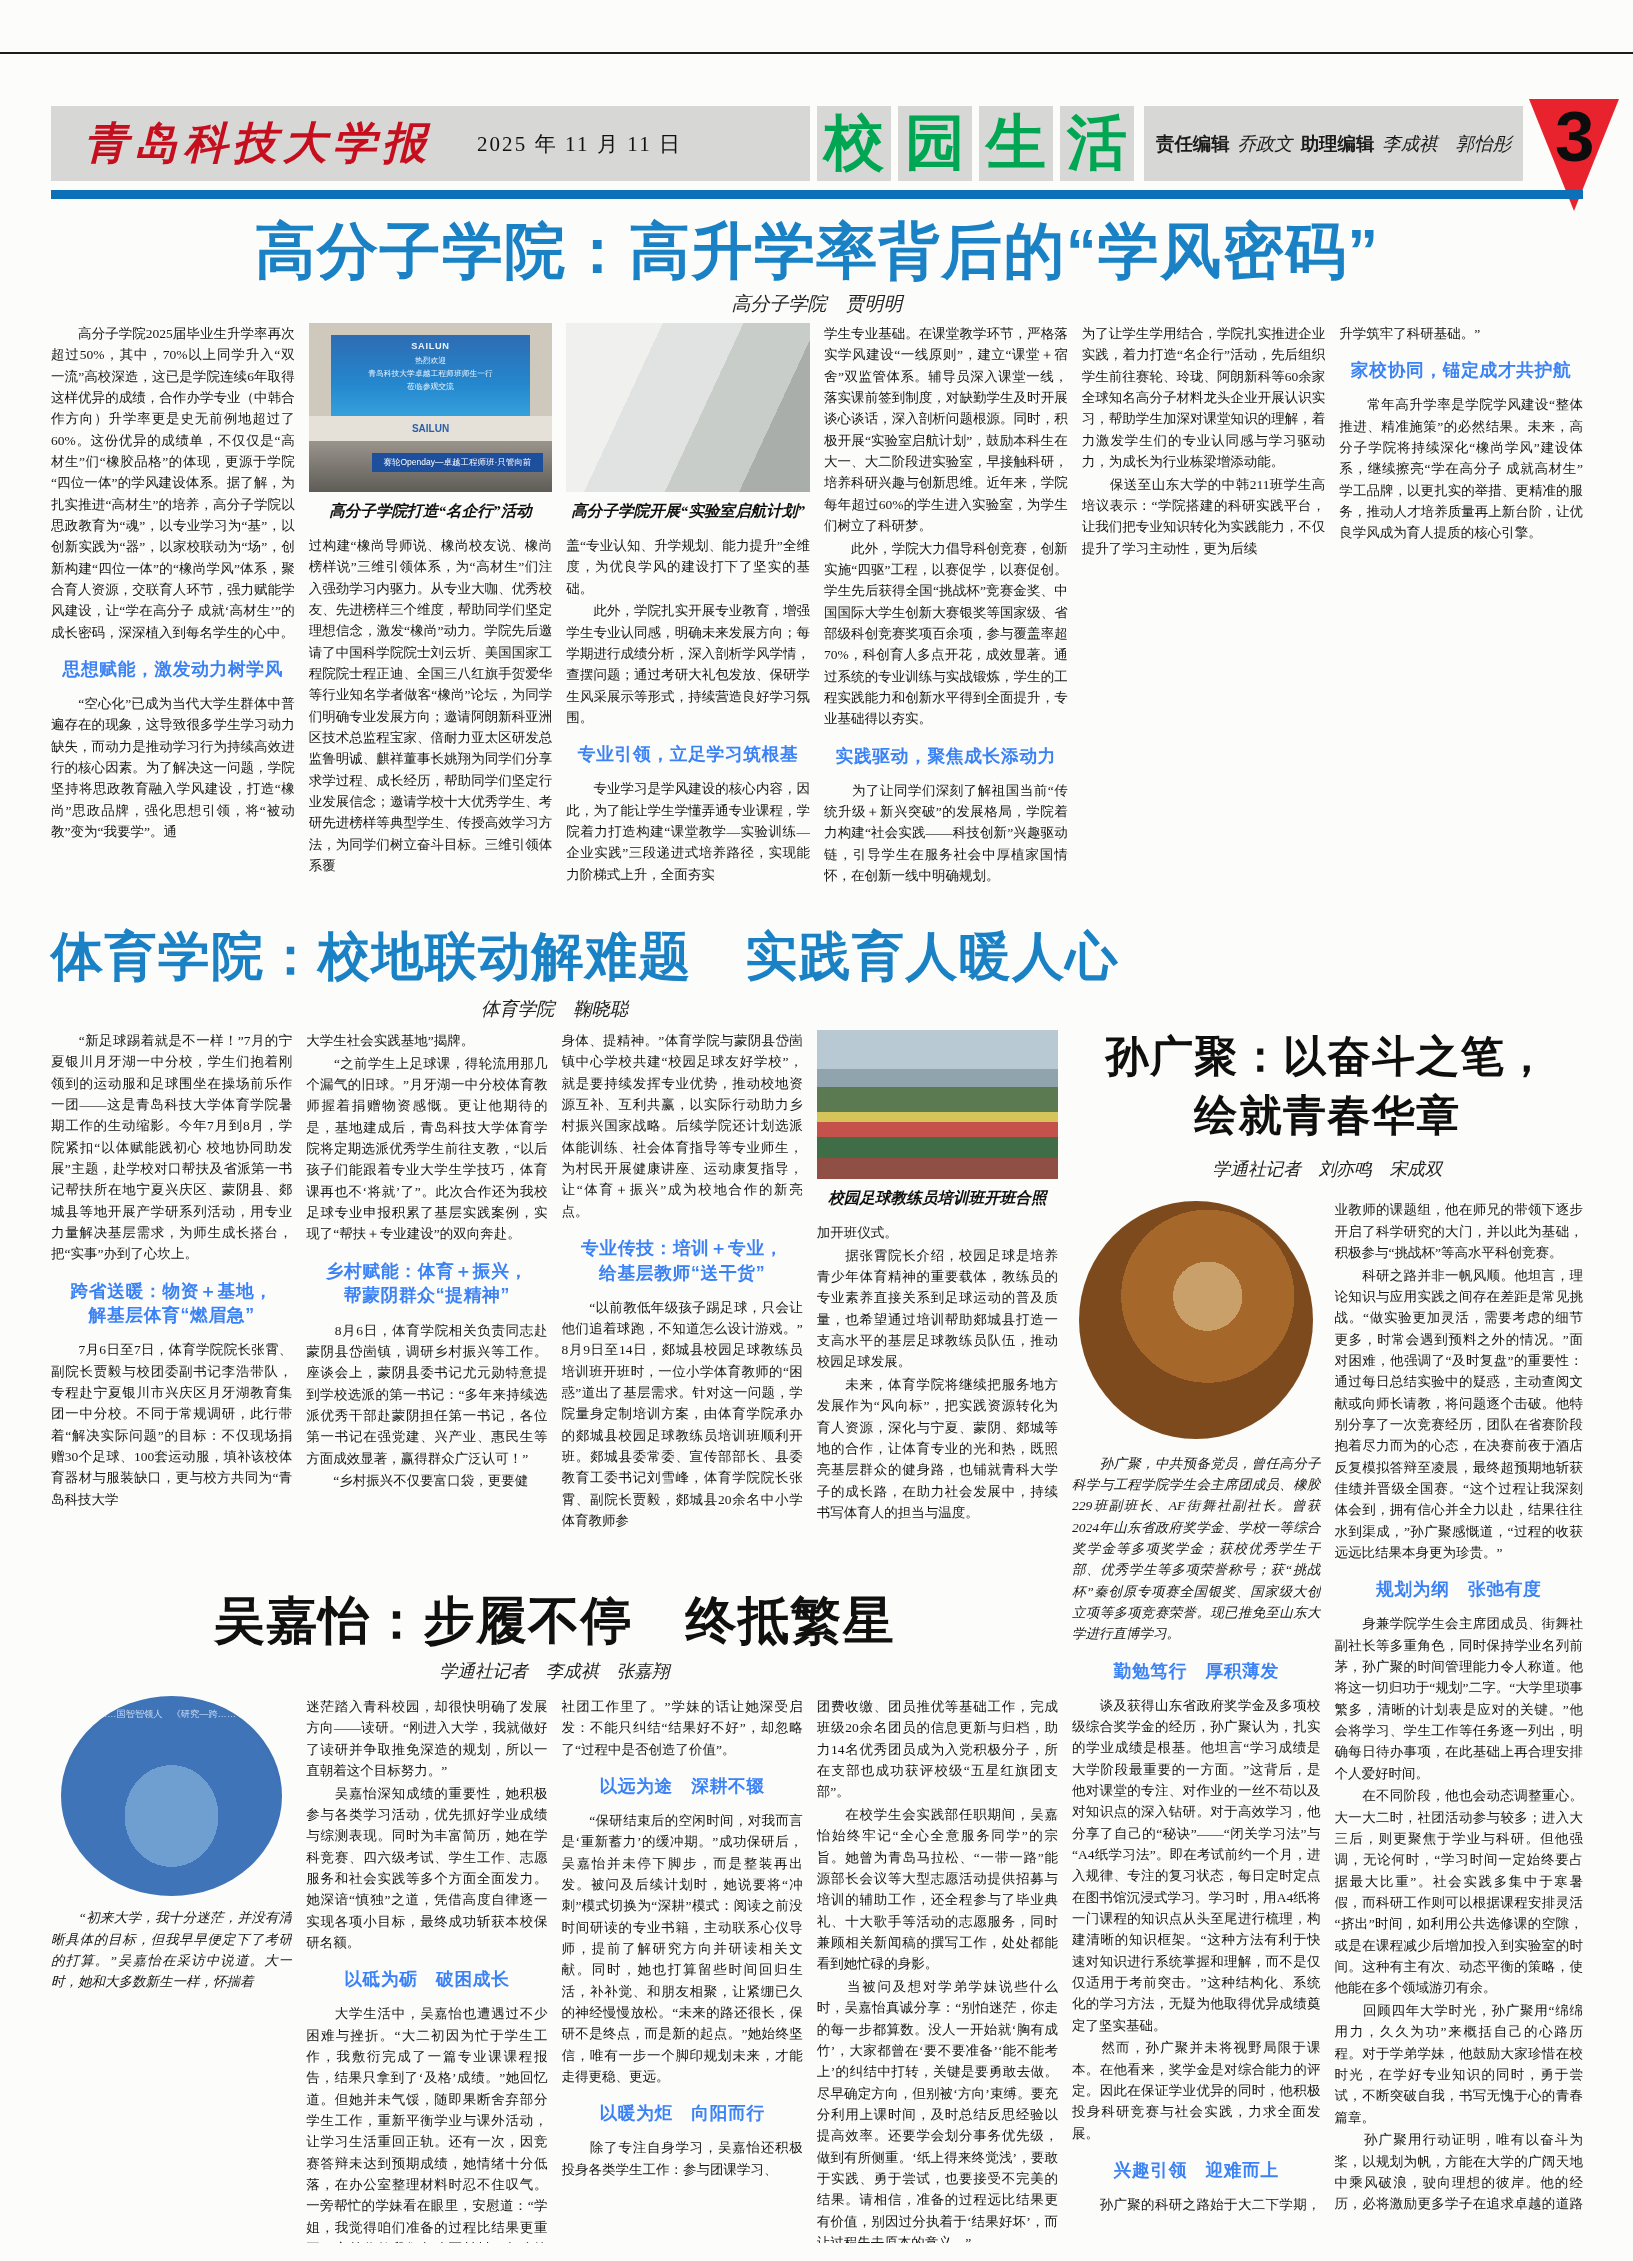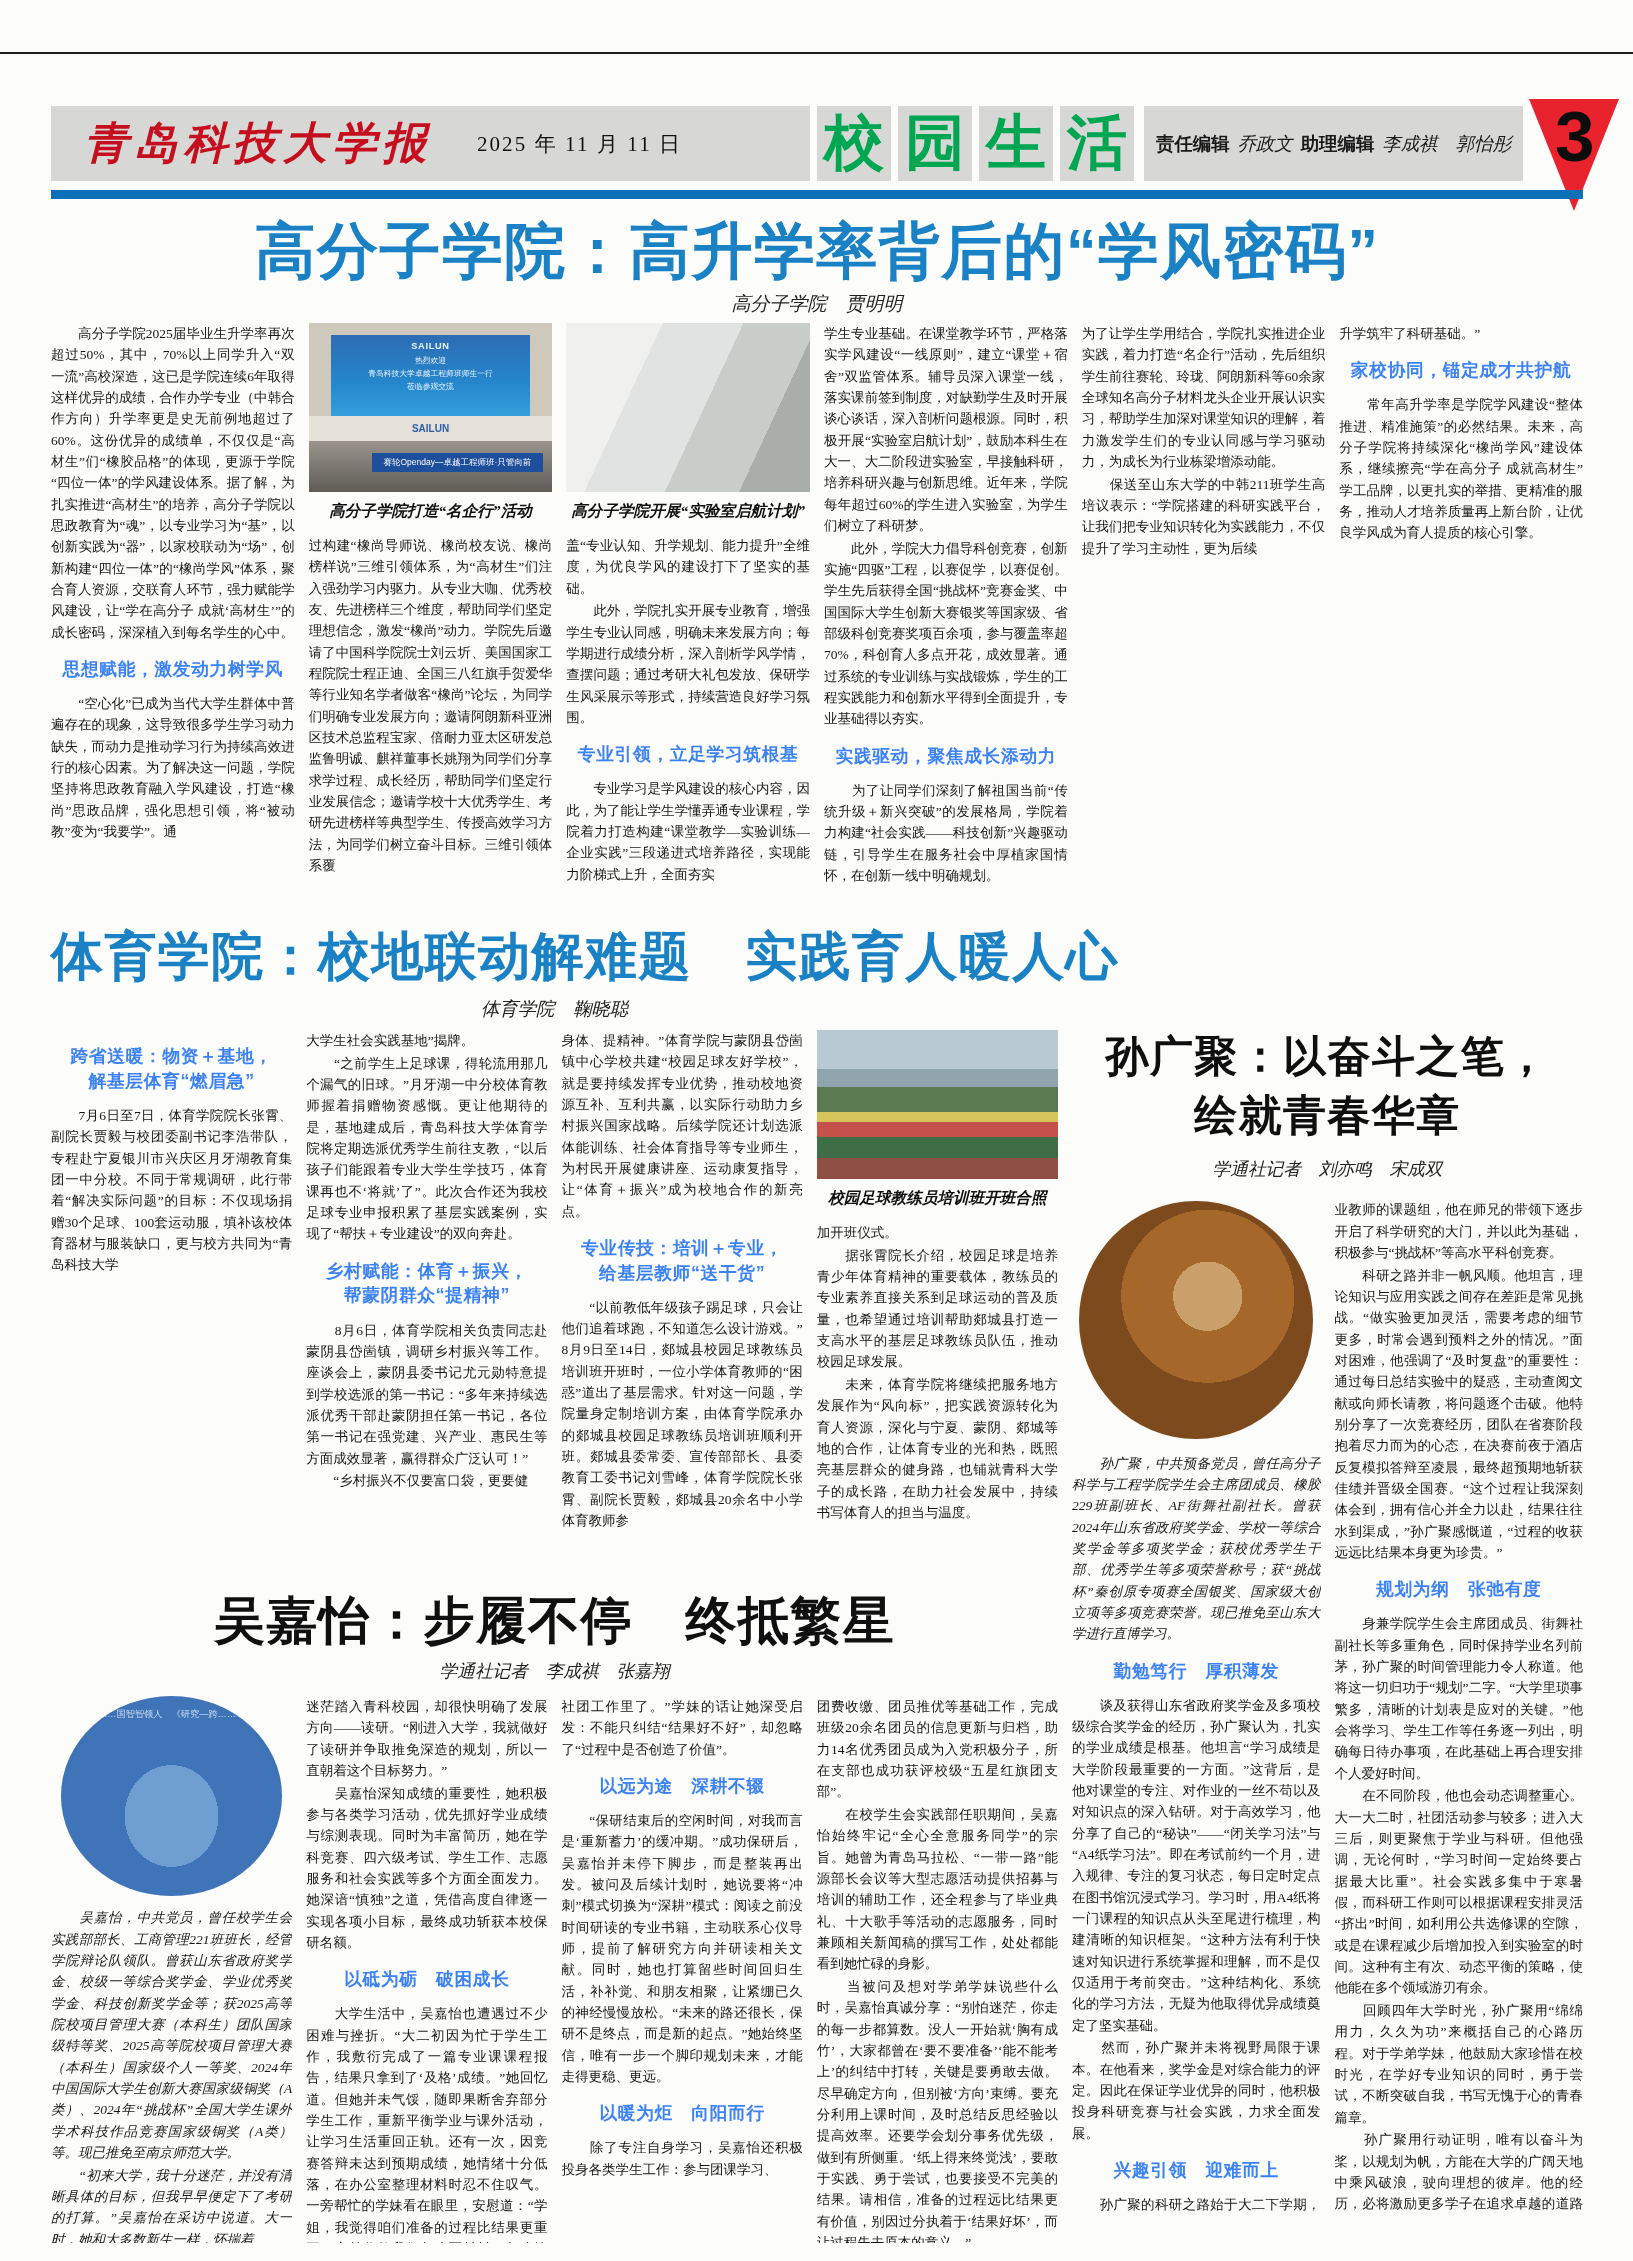--- a/index.html
+++ b/index.html
@@ -152,20 +152,21 @@
     <h3 class="sub">家校协同，锚定成才共护航</h3>
     <p class="p">　　常年高升学率是学院学风建设“整体推进、精准施策”的必然结果。未来，高分子学院将持续深化“橡尚学风”建设体系，继续擦亮“学在高分子 成就高材生”学工品牌，以更扎实的举措、更精准的服务，推动人才培养质量再上新台阶，让优良学风成为育人提质的核心引擎。</p>
   </div>
 </div>
 
 <h1 id="a2h" class="abs h1 blue">体育学院：校地联动解难题　实践育人暖人心</h1>
 <div id="a2by" class="abs byline">体育学院　鞠晓聪</div>
 
 <div id="a2cols" class="abs cols">
   <div class="col">
+    <p class="p">　　“新足球踢着就是不一样！”7月的宁夏银川月牙湖一中分校，学生们抱着刚领到的运动服和足球围坐在操场前乐作一团——这是青岛科技大学体育学院暑期工作的生动缩影。今年7月到8月，学院紧扣“以体赋能践初心 校地协同助发展”主题，赴学校对口帮扶及省派第一书记帮扶所在地宁夏兴庆区、蒙阴县、郯城县等地开展产学研系列活动，用专业力量解决基层需求，为师生成长搭台，把“实事”办到了心坎上。</p>
     <h3 class="sub">
       <span>跨省送暖：物资＋基地，</span><br>
       <span>解基层体育“燃眉急”</span>
     </h3>
     <p class="p">　　7月6日至7日，体育学院院长张霄、副院长贾毅与校团委副书记李浩带队，专程赴宁夏银川市兴庆区月牙湖教育集团一中分校。不同于常规调研，此行带着“解决实际问题”的目标：不仅现场捐赠30个足球、100套运动服，填补该校体育器材与服装缺口，更与校方共同为“青岛科技大学</p>
   </div>
   <div class="col">
     <p class="p">大学生社会实践基地”揭牌。</p>
     <p class="p">　　“之前学生上足球课，得轮流用那几个漏气的旧球。”月牙湖一中分校体育教师握着捐赠物资感慨。更让他期待的是，基地建成后，青岛科技大学体育学院将定期选派优秀学生前往支教，“以后孩子们能跟着专业大学生学技巧，体育课再也不‘将就’了”。此次合作还为我校足球专业申报积累了基层实践案例，实现了“帮扶＋专业建设”的双向奔赴。</p>
     <h3 class="sub">
@@ -221,21 +222,20 @@
 </div>
 
 <h1 id="a4h" class="abs h1 black">吴嘉怡：步履不停　终抵繁星</h1>
 <div id="a4by" class="abs byline">学通社记者　李成祺　张嘉翔</div>
 
 <div id="a4cols" class="abs cols">
   <div class="col">
     <div class="oval">
       <div class="ovaltext">有限责任……国智智领人　《研究—跨……中的工程》</div>
     </div>
-    <p class="p bio">　　吴嘉怡，中共党员，曾任校学生会实践部部长、工商管理221班班长，经管学院辩论队领队。曾获山东省政府奖学金、校级一等综合奖学金、学业优秀奖学金、科技创新奖学金等；获2025高等院校项目管理大赛（本科生）团队国家级特等奖、2025高等院校项目管理大赛（本科生）国家级个人一等奖、2024年中国国际大学生创新大赛国家级铜奖（A类）、2024年“挑战杯”全国大学生课外学术科技作品竞赛国家级铜奖（A类）等。现已推免至南京师范大学。</p>
     <p class="p bio">　　“初来大学，我十分迷茫，并没有清晰具体的目标，但我早早便定下了考研的打算。”吴嘉怡在采访中说道。大一时，她和大多数新生一样，怀揣着</p>
   </div>
   <div class="col">
     <p class="p">迷茫踏入青科校园，却很快明确了发展方向——读研。“刚进入大学，我就做好了读研并争取推免深造的规划，所以一直朝着这个目标努力。”</p>
     <p class="p">　　吴嘉怡深知成绩的重要性，她积极参与各类学习活动，优先抓好学业成绩与综测表现。同时为丰富简历，她在学科竞赛、四六级考试、学生工作、志愿服务和社会实践等多个方面全面发力。她深谙“慎独”之道，凭借高度自律逐一实现各项小目标，最终成功斩获本校保研名额。</p>
     <h3 class="sub">以砥为砺　破困成长</h3>
     <p class="p">　　大学生活中，吴嘉怡也遭遇过不少困难与挫折。“大二初因为忙于学生工作，我敷衍完成了一篇专业课课程报告，结果只拿到了‘及格’成绩。”她回忆道。但她并未气馁，随即果断舍弃部分学生工作，重新平衡学业与课外活动，让学习生活重回正轨。还有一次，因竞赛答辩未达到预期成绩，她情绪十分低落，在办公室整理材料时忍不住叹气。一旁帮忙的学妹看在眼里，安慰道：“学姐，我觉得咱们准备的过程比结果更重要。之前你教我们怎么写材料、怎么控场，现在我都能用到</p>
   </div>
   <div class="col">
     <p class="p">社团工作里了。”学妹的话让她深受启发：不能只纠结“结果好不好”，却忽略了“过程中是否创造了价值”。</p>

